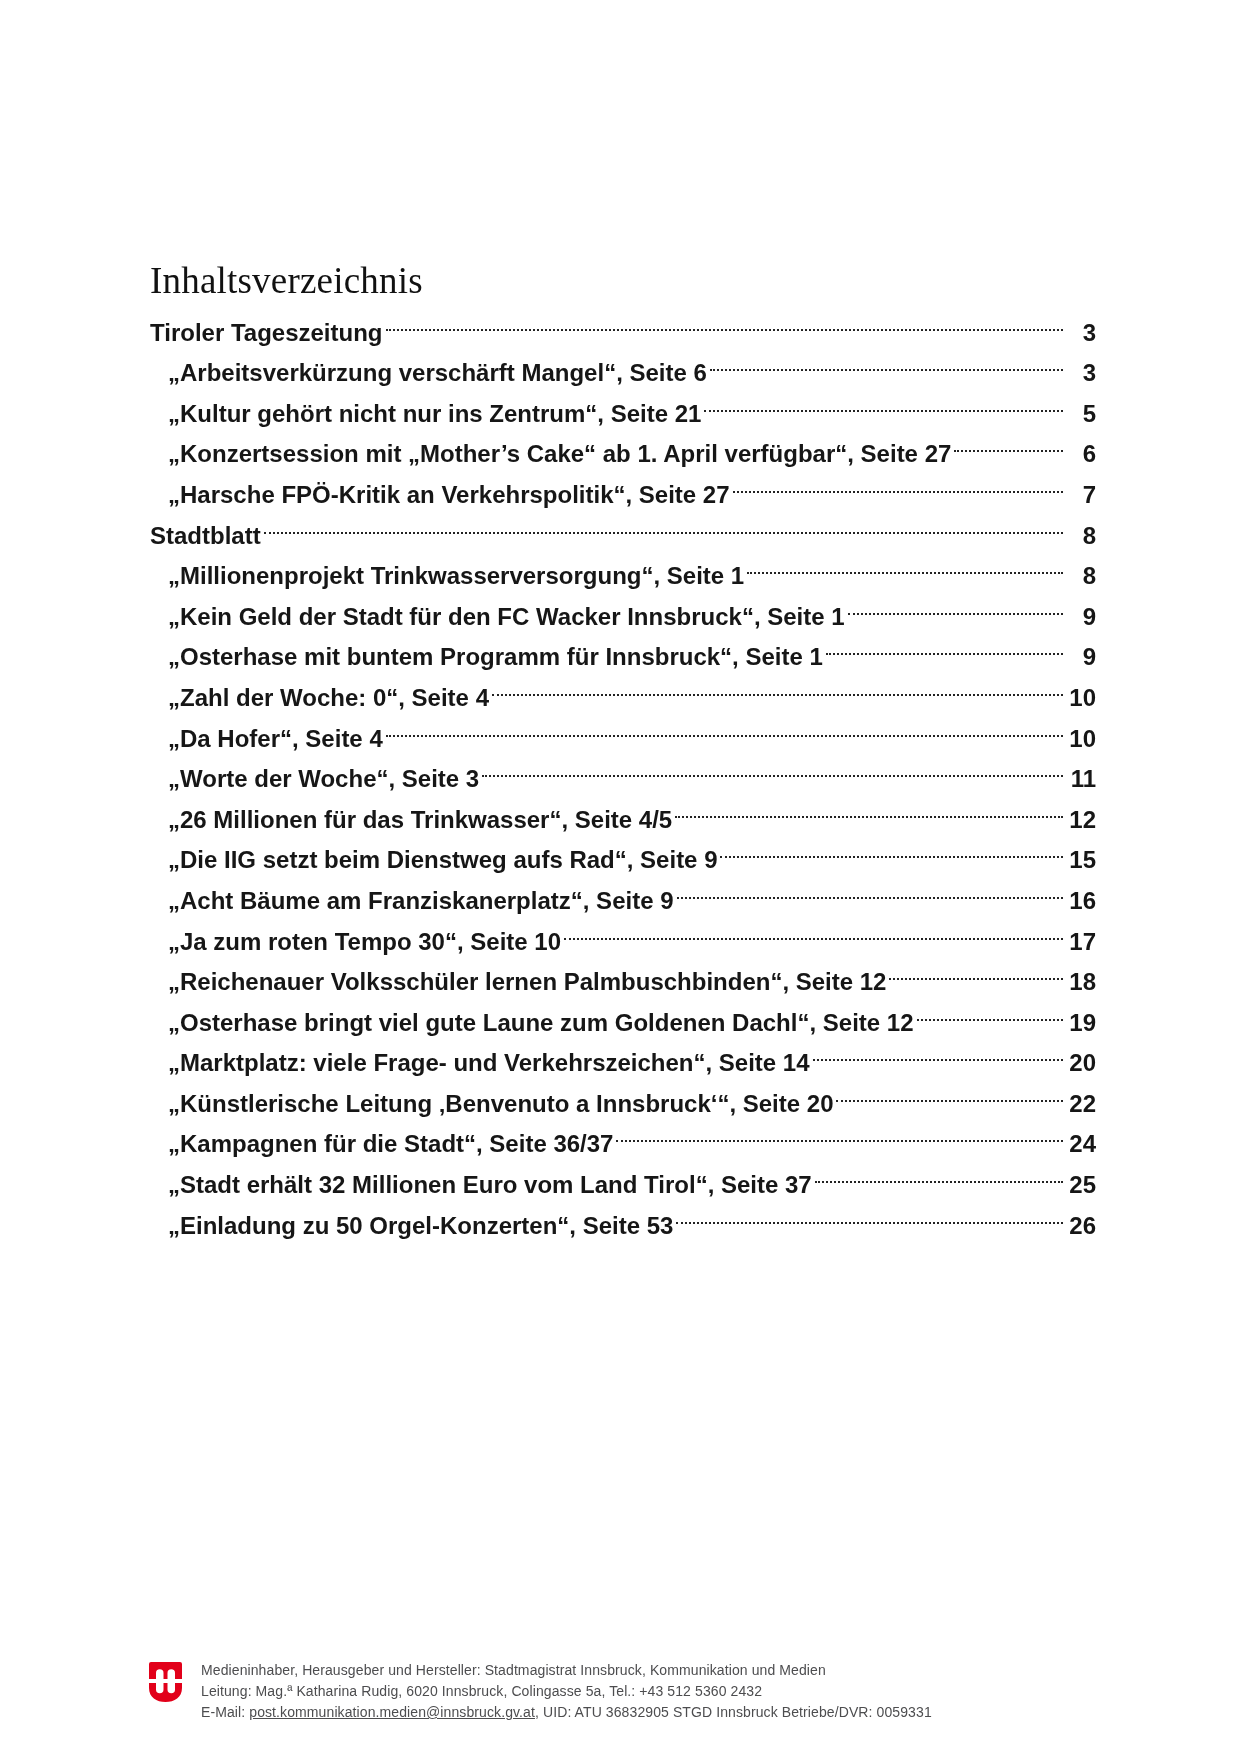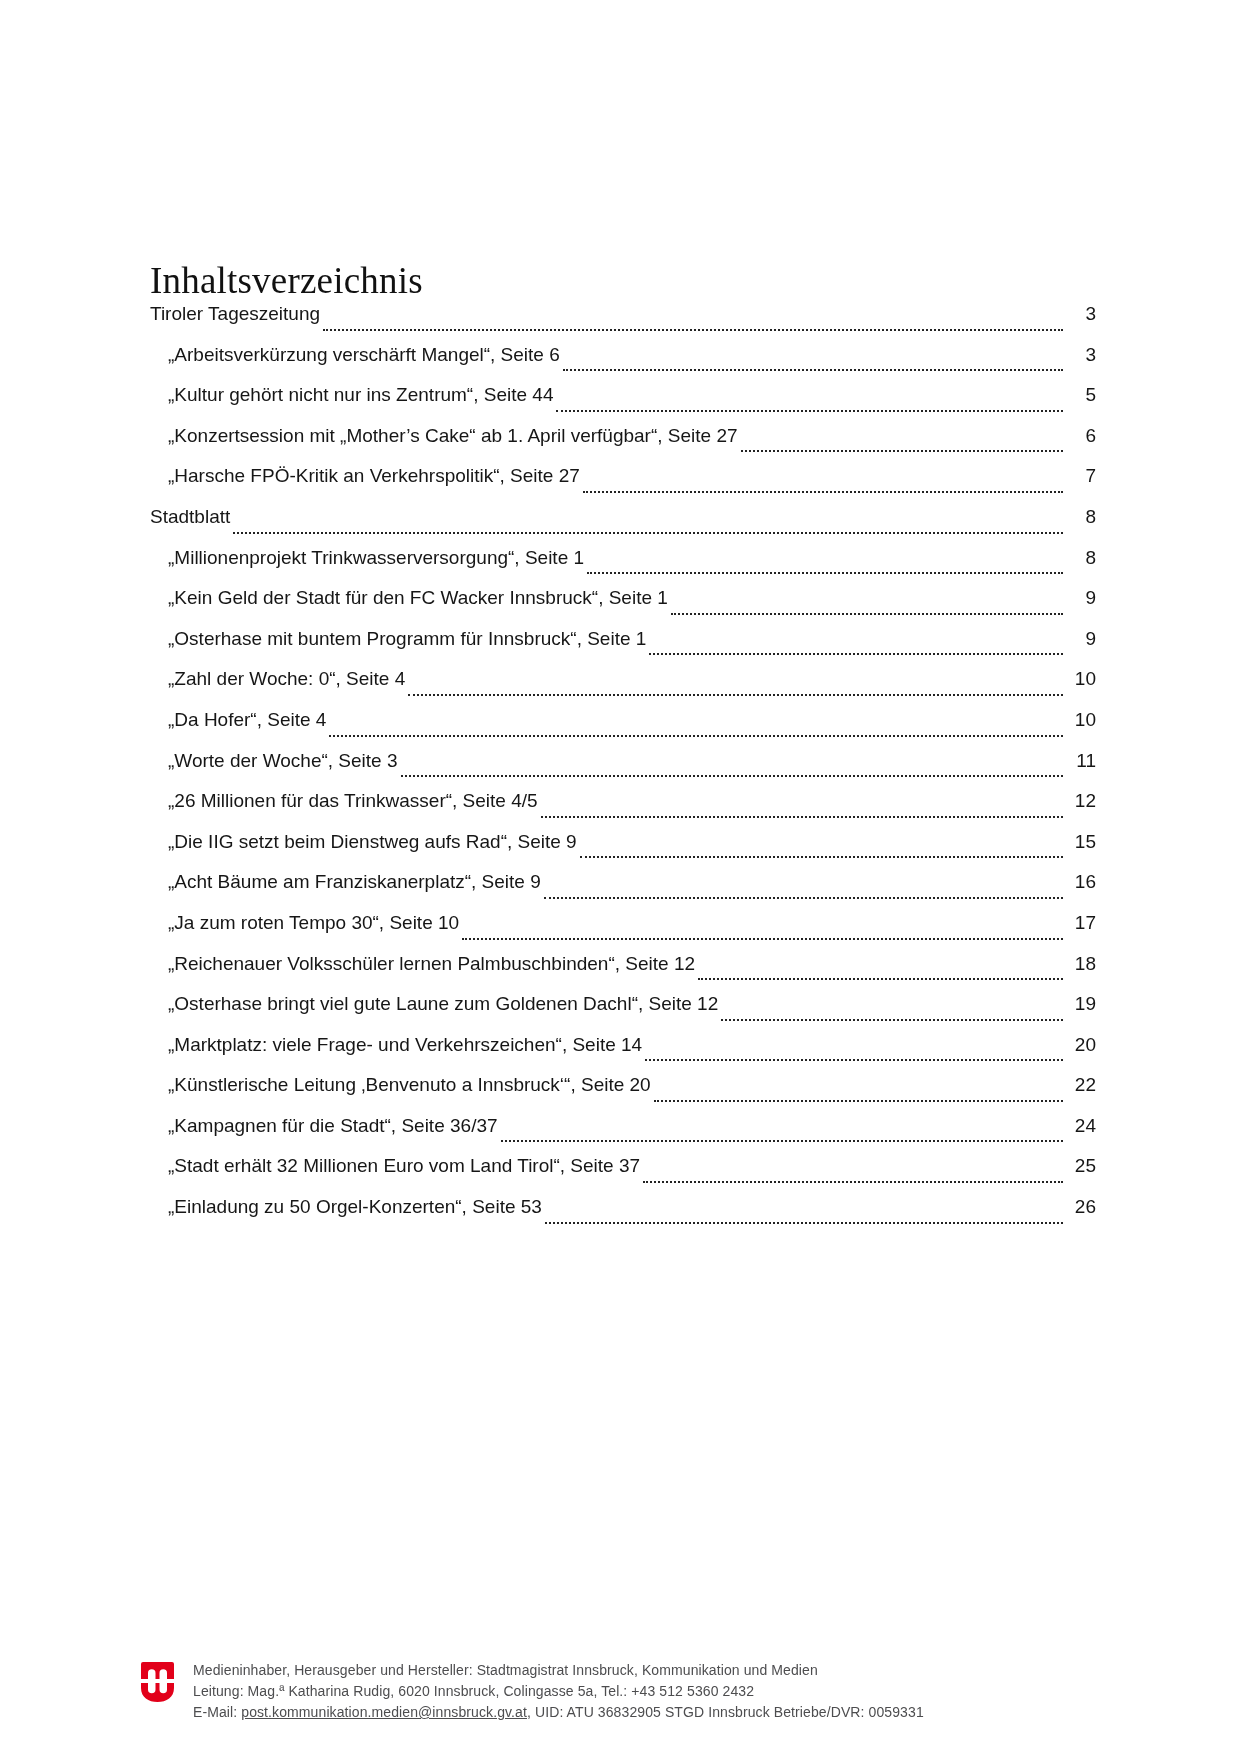--- a/index.html
+++ b/index.html
@@ -27,25 +27,26 @@
     letter-spacing: 0.2px;
   }
   .toc {
     position: absolute;
     left: 150px;
     top: 303px;
     width: 946px;
   }
   .toc-row {
     display: flex;
-    align-items: flex-start;
+    align-items: flex-end;
     height: 40.6px;
-    font-size: 19px;
+    font-size: 24px;
     line-height: 22px;
     white-space: nowrap;
+    font-weight: bold;
   }
   .toc-row.level-2 .toc-label {
     padding-left: 18px;
   }
   .toc-label {
     flex: 0 0 auto;
     color: #161616;
   }
   .leader {
     flex: 1 1 auto;
@@ -62,21 +63,21 @@
     border-bottom: 2.2px dotted #222;
   }
   .toc-page {
     flex: 0 0 auto;
     min-width: 28px;
     text-align: right;
     color: #161616;
   }
   .footer {
     position: absolute;
-    left: 140px;
+    left: 148px;
     top: 1660px;
     display: flex;
     align-items: flex-start;
     gap: 18px;
   }
   .footer-logo {
     flex: 0 0 auto;
     margin-top: 2px;
   }
   .footer-text {
@@ -105,21 +106,21 @@
       <span class="toc-page">3</span>
     </div>
 
     <div class="toc-row level-2">
       <span class="toc-label">„Arbeitsverkürzung verschärft Mangel“, Seite 6</span>
       <span class="leader"></span>
       <span class="toc-page">3</span>
     </div>
 
     <div class="toc-row level-2">
-      <span class="toc-label">„Kultur gehört nicht nur ins Zentrum“, Seite 44</span>
+      <span class="toc-label">„Kultur gehört nicht nur ins Zentrum“, Seite 21</span>
       <span class="leader"></span>
       <span class="toc-page">5</span>
     </div>
 
     <div class="toc-row level-2">
       <span class="toc-label">„Konzertsession mit „Mother’s Cake“ ab 1. April verfügbar“, Seite 27</span>
       <span class="leader"></span>
       <span class="toc-page">6</span>
     </div>
 

